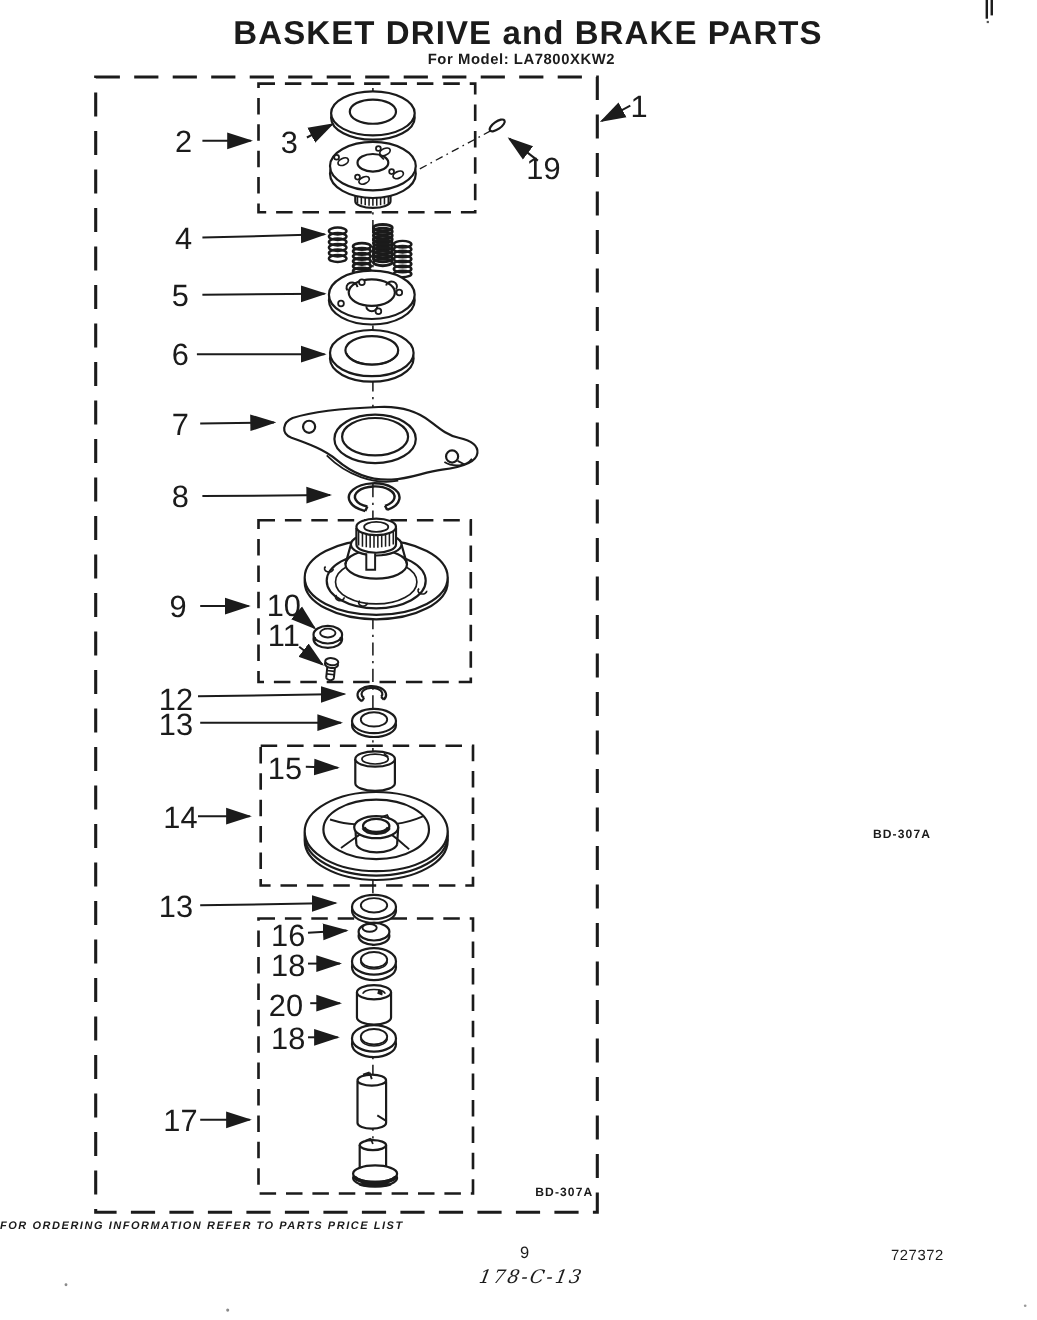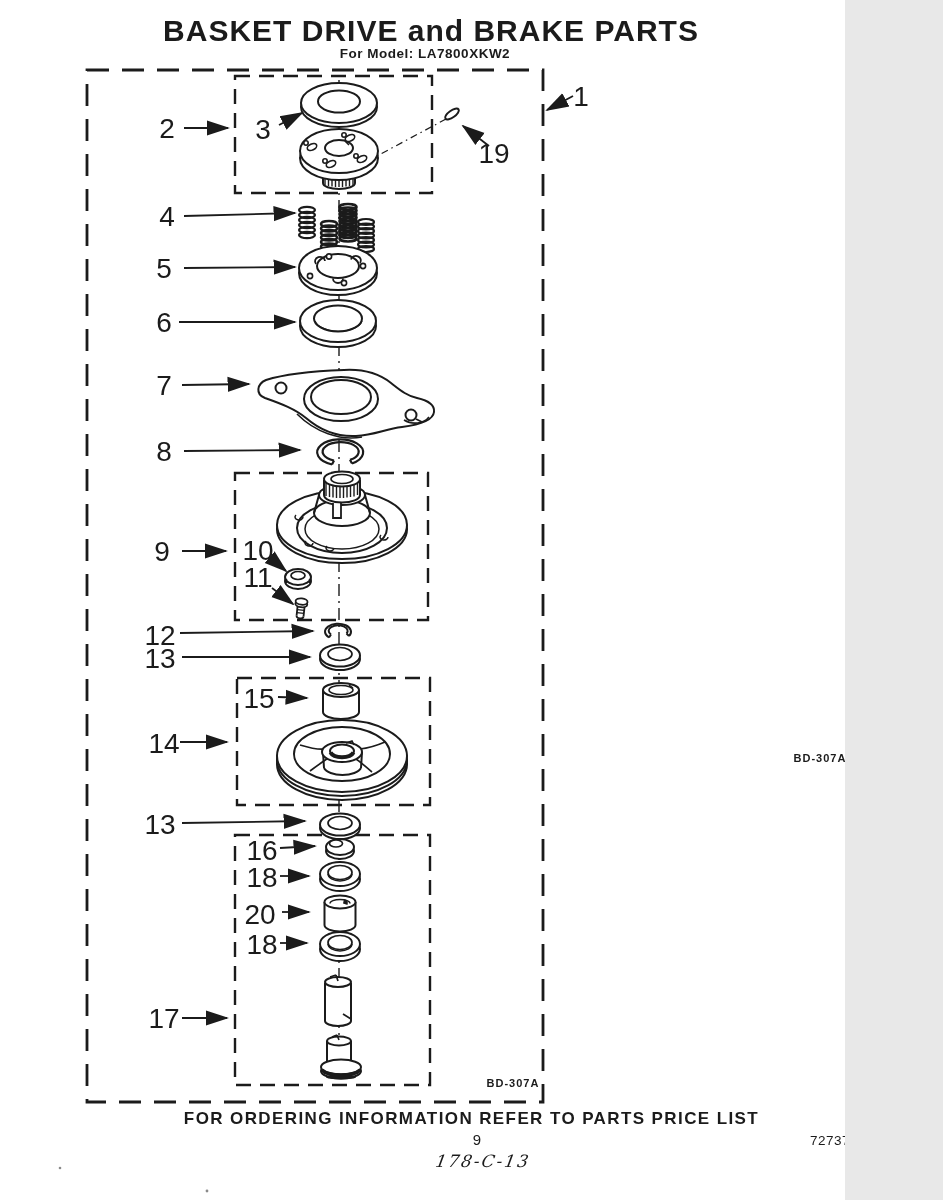--- a/index.html
+++ b/index.html
@@ -1,24 +1,24 @@
 <!DOCTYPE html>
 <html><head>
 <meta charset="utf-8">
 <style>
   html,body{margin:0;padding:0;background:#e8e8e8;}
-  .page{position:relative;width:845px;height:1200px;background:#ffffff;overflow:hidden;
+  .page{position:relative;width:943px;height:1200px;background:#ffffff;overflow:hidden;
         font-family:"Liberation Sans",sans-serif;color:#1b1b1b;}
   .abs{position:absolute;}
   .title{left:17px;right:0;top:14px;text-align:center;font-size:30px;font-weight:bold;
          letter-spacing:1px;white-space:nowrap;}
   .subtitle{left:17px;right:12px;top:46px;text-align:center;font-size:13.5px;font-weight:bold;
             letter-spacing:.5px;}
-  .footer-note{left:0;width:943px;top:1109px;text-align:center;font-size:17px;
-               font-weight:bold;letter-spacing:1.4px;}
+  .footer-note{left:0;width:943px;top:1109px;text-align:left;font-size:10px;
+               font-weight:bold;letter-spacing:1.4px;font-style:italic;}
   .page-number{left:0;width:954px;top:1131px;text-align:center;font-size:15px;}
   .handwritten{left:0;width:966px;top:1151px;text-align:center;font-size:17px;
                font-family:"DejaVu Serif",serif;font-style:italic;transform:skewX(-10deg);
                letter-spacing:2px;}
   .doc-number{left:810px;top:1133px;font-size:13.5px;letter-spacing:.5px;}
   svg{position:absolute;left:0;top:0;}
   svg *{vector-effect:none;}
   .ink{stroke:#1b1b1b;fill:none;}
   .wfill{stroke:#1b1b1b;fill:#ffffff;}
   .callout{font-family:"Liberation Sans",sans-serif;font-size:28px;fill:#1b1b1b;

